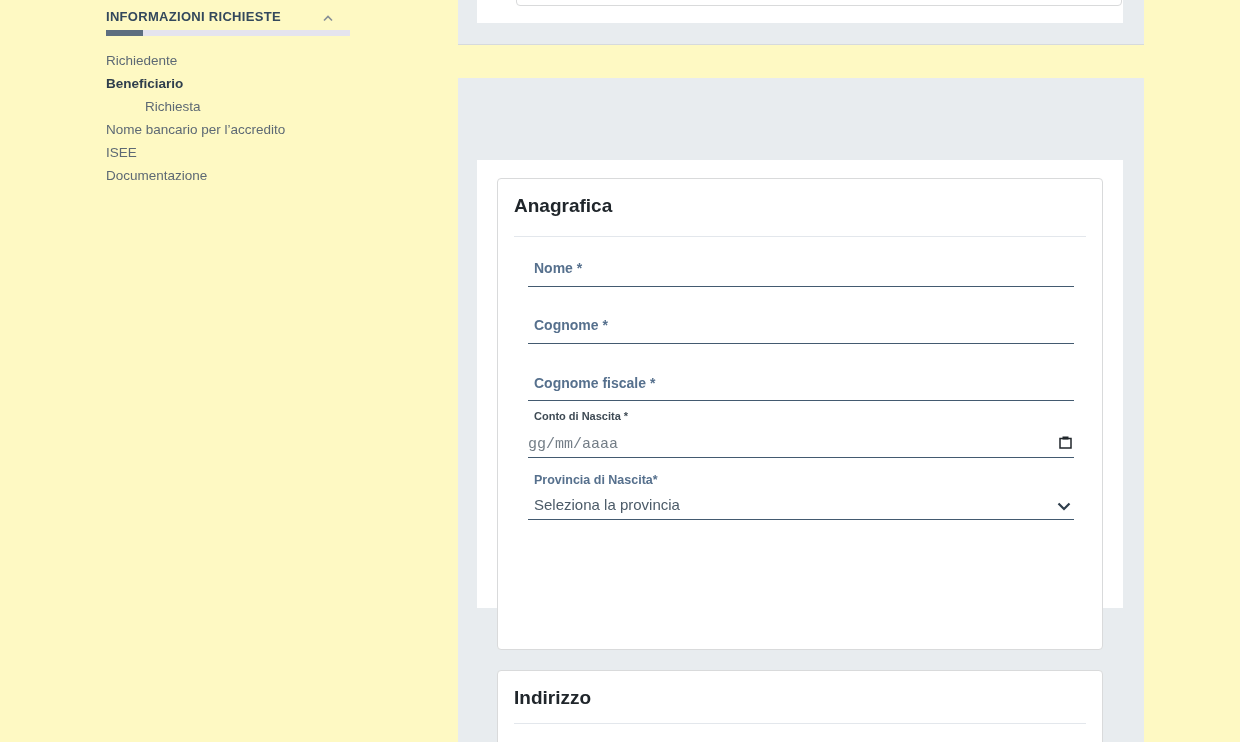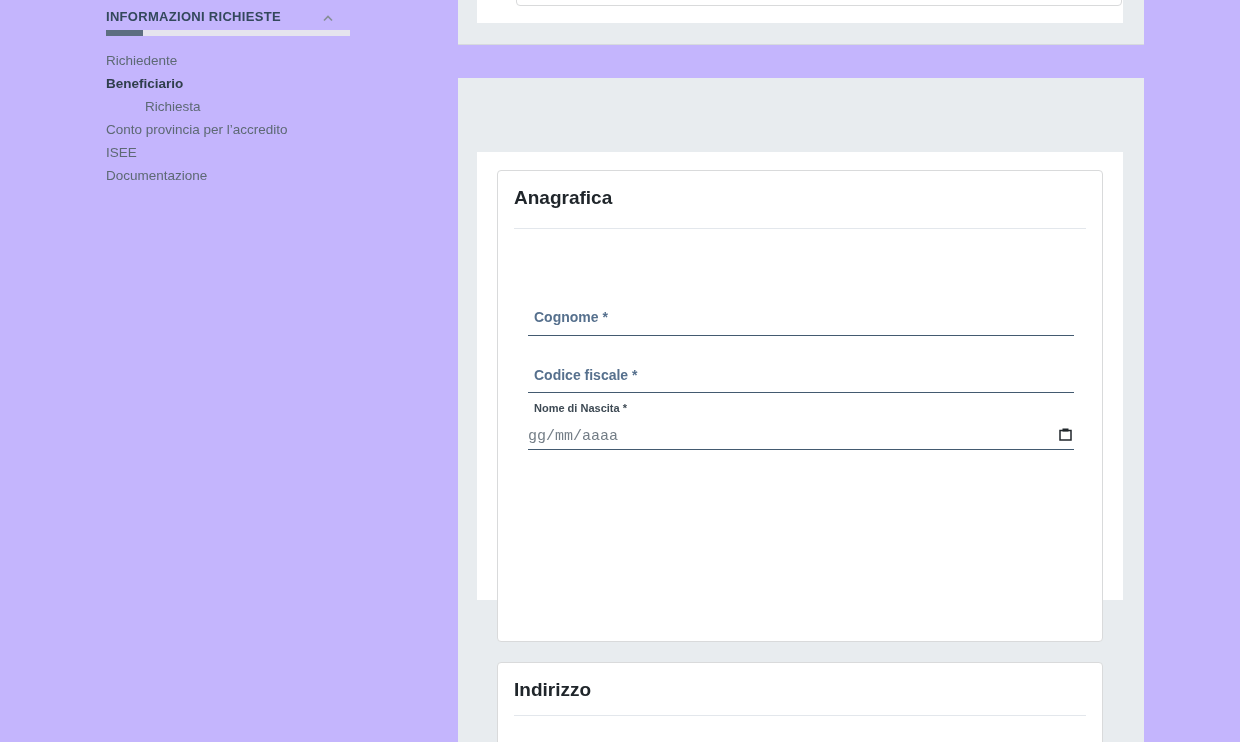--- a/index.html
+++ b/index.html
@@ -1,38 +1,38 @@
 <!DOCTYPE html>
 <html><head>
 <meta charset="utf-8">
 <style>
   * { margin:0; padding:0; box-sizing:border-box; }
   html,body { width:1240px; height:742px; background:#ffffff;
     font-family:"Liberation Sans", sans-serif; }
-  .canvas { position:relative; width:1240px; height:742px; overflow:hidden; background:#c4b5fd; }
+  .canvas { position:relative; width:1240px; height:742px; overflow:hidden; background:#fef9c3; }
 
   
   .sidebar-title { position:absolute; left:106px; top:9px; font-size:13px; font-weight:700;
     color:#33485c; letter-spacing:.3px; }
   .collapse-btn { position:absolute; left:318px; top:8px; width:20px; height:18px;
     display:flex; align-items:center; justify-content:center; cursor:pointer; }
   .progress-track { position:absolute; left:106px; top:30px; width:244px; height:6px;
     background:#e5e4ee; }
   .progress-fill { height:6px; background:#5d6e80; width:15%; }
   .nav-item { position:absolute; left:106px; width:260px; height:20px; font-size:13.5px;
     color:#5d6974; cursor:pointer; white-space:nowrap; }
   .nav-item.active { color:#2f3e4c; font-weight:700; }
 
   
   .gray-panel { position:absolute; left:458px; width:686px; background:#e8ecef; }
   .panel-top { top:0; height:45px; border-bottom:1px solid #d6dadd; }
   .panel-main { top:78px; height:664px; }
   .white-inner { position:absolute; left:19px; width:646px; background:#ffffff; }
   .white-inner.top { top:0; height:23px; }
-  .white-inner.main { top:74px; height:448px; }
+  .white-inner.main { top:82px; height:448px; }
   .card { position:absolute; background:#fff; border:1px solid #d9dadb; border-radius:4px; }
   .card-cut { left:39px; top:-14px; width:606px; height:20px; border-radius:0 0 4px 4px; }
   .section-title { position:absolute; left:23px; top:92px; font-size:26px; font-weight:800;
     color:#1f2326; letter-spacing:-.2px; }
   .card-anagrafica { left:20px; top:18px; width:606px; height:472px; }
   .card-indirizzo { left:20px; top:510px; width:606px; height:260px; }
   .card-title { position:absolute; left:16px; top:16px; font-size:19px; font-weight:600;
     color:#20262b; }
   .card-divider { position:absolute; left:16px; right:16px; height:1px; background:#e3e7ec; }
 
@@ -63,67 +63,84 @@
             <path d="M1 5.5 L5 1.5 L9 5.5" fill="none" stroke="#868e96" stroke-width="1.6"></path>
           </svg>
       </span>
     </div>
     <div class="progress-track">
       <div class="progress-fill" style="width: 15%;"></div>
     </div>
     <div class="nav-item" style="top:53px;">Richiedente</div>
     <div class="nav-item active" style="top:76px;">Beneficiario</div>
     <div class="nav-item" style="top:99px;margin-left:39px;">Richiesta</div>
-    <div class="nav-item" style="top:122px;">Conto provincia per l’accredito</div>
+    <div class="nav-item" style="top:122px;">Nome bancario per l’accredito</div>
     <div class="nav-item" style="top:145px;">ISEE</div>
     <div class="nav-item" style="top:168px;">Documentazione</div>
   </div>
 
   <div class="gray-panel panel-top">
     <div class="white-inner top">
       <div class="card card-cut"></div>
     </div>
   </div>
 
   <div class="gray-panel panel-main">
     <div class="section-title">Beneficiario</div>
 
     <div class="white-inner main">
 
       <div class="card card-anagrafica">
         <div class="card-title">Anagrafica</div>
         <div class="card-divider" style="top:57px;"></div>
 
+        <div class="fgroup" style="top:81px; height:27px;">
+          <div class="flabel" style="position:absolute; left:6px; top:0;">Nome *</div>
+          <input class="ftext-input" type="text" style="">
+          <div class="fline"></div>
+        </div>
 
         <div class="fgroup" style="top:138px; height:27px;">
           <div class="flabel" style="position:absolute; left:6px; top:0;">Cognome *</div>
           <input class="ftext-input" type="text" style="">
           <div class="fline"></div>
         </div>
 
         <div class="fgroup" style="top:196px; height:26px;">
-          <div class="flabel" style="position:absolute; left:6px; top:0;">Codice fiscale *</div>
+          <div class="flabel" style="position:absolute; left:6px; top:0;">Cognome fiscale *</div>
           <input class="ftext-input" type="text" style="">
           <div class="fline"></div>
         </div>
 
         <div class="fgroup" style="top:231px; height:48px;">
-          <div class="flabel-date" style="position:absolute; left:6px; top:0;">Nome di Nascita *</div>
+          <div class="flabel-date" style="position:absolute; left:6px; top:0;">Conto di Nascita *</div>
           <input class="ftext-input" type="text" placeholder="gg/mm/aaaa" style="">
           <div class="ficon-right" style="bottom:7px; width:14px; height:14px;">
             <span>
               <svg width="13" height="13" viewBox="0 0 13 13">
                   <rect x="1" y="2.5" width="11" height="9.5" fill="none" stroke="#20262b" stroke-width="1.5"></rect>
                   <rect x="3.5" y="0.5" width="6" height="3" fill="#20262b"></rect>
                 </svg>
             </span>
           </div>
           <div class="fline"></div>
         </div>
 
+        <div class="fgroup" style="top:294px; height:47px;">
+          <div class="flabel-sm" style="position:absolute; left:6px; top:0;">Provincia di Nascita*</div>
+          <div class="fvalue" style="position:absolute; left:6px; bottom:7px;">Seleziona la provincia</div>
+          <div class="ficon-right" style="bottom:8px; width:16px; height:12px;">
+            <span>
+              <svg width="14" height="9" viewBox="0 0 14 9">
+                  <path d="M1.5 1.5 L7 7 L12.5 1.5" fill="none" stroke="#2f3e4c" stroke-width="2.2"></path>
+                </svg>
+            </span>
+          </div>
+          <div class="fline"></div>
+        </div>
 
       </div>
 
       <div class="card card-indirizzo">
         <div class="card-title">Indirizzo</div>
         <div class="card-divider" style="top:52px;"></div>
       </div>
 
     </div>
   </div>

